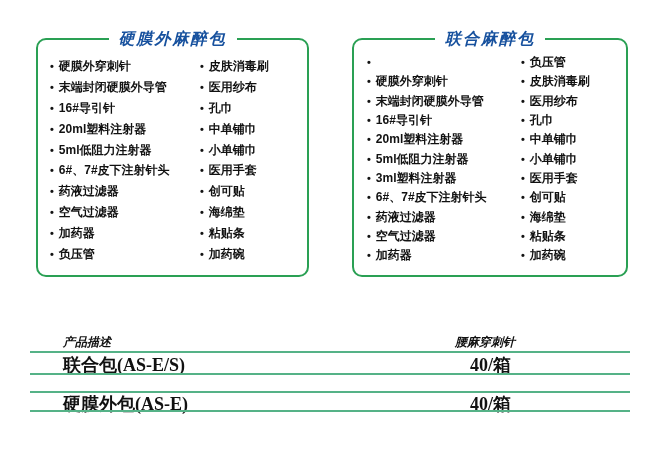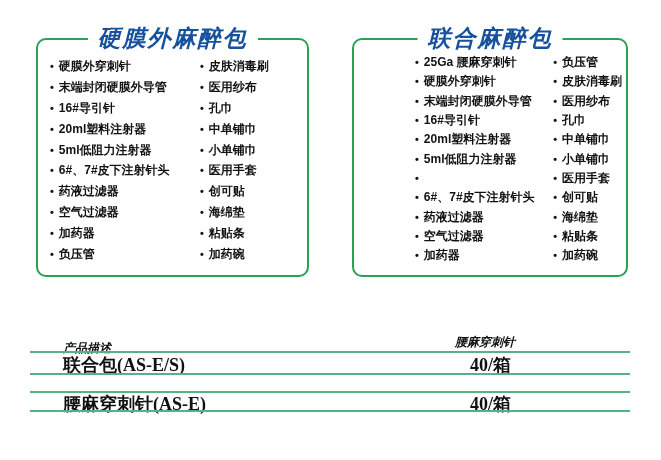--- a/index.html
+++ b/index.html
@@ -9,28 +9,28 @@
   }
   .page{position:absolute;left:0;top:0;width:661px;height:460px;background:#ffffff;}
 
   
   .panel{
     position:absolute;background:#ffffff;
     border:2px solid var(--panel-border-green,#2aa054);
     border-radius:10px;box-sizing:border-box;
   }
   .panel-a{left:36px;top:38px;width:273px;height:239px;}
-  .panel-b{left:352px;top:38px;width:276px;height:239px;padding-left:48px;}
+  .panel-b{left:352px;top:38px;width:276px;height:239px;}
   .panel-title{
     position:absolute;top:-16px;left:50%;transform:translateX(-50%);
     background:#ffffff;padding:0 10px;white-space:nowrap;
     color:var(--title-blue,#17519e);
     font-family:"Liberation Serif", serif;
     font-weight:bold;font-style:italic;
-    font-size:23px;line-height:30px;letter-spacing:2px;
+    font-size:16px;line-height:30px;letter-spacing:2px;
   }
   .cols{display:flex;}
   .panel-a .cols{padding:16px 4px 0 12px;}
   .panel-b .cols{padding:13px 4px 0 13px;}
   .col{list-style:none;margin:0;padding:0;}
   .panel-a .col-1{width:150px;}
   .panel-b .col-1{width:154px;}
   .col-2{flex:1;}
   .col li{
     display:flex;align-items:center;white-space:nowrap;
@@ -41,21 +41,21 @@
   .bullet{font-size:11px;margin-right:5px;line-height:1;}
 
   
   .product-table{position:absolute;left:30px;top:332px;width:600px;height:88px;}
   .tline{position:absolute;left:0;width:600px;height:2px;background:var(--table-line-green,#55b287);}
   .tline-1{top:19px}.tline-2{top:41px}.tline-3{top:59px}.tline-4{top:78px}
   .th{
     position:absolute;top:2px;font-weight:bold;font-style:italic;
     font-size:12px;color:var(--text-black,#111111);white-space:nowrap;
   }
-  .th-product{left:33px;margin-top:6px;}
+  .th-product{left:33px;}
   .th-qty{left:425px;}
   .td{
     position:absolute;font-family:"Liberation Serif", serif;font-weight:bold;
     font-size:18px;color:var(--text-black,#111111);white-space:nowrap;
   }
   .row-1 .td-product{top:21px;left:33px;}
   .row-1 .td-qty{top:21px;left:440px;}
   .row-2 .td-product{top:60px;left:33px;}
   .row-2 .td-qty{top:60px;left:440px;}
 </style>
@@ -153,21 +153,20 @@
         </ul>
     </div>
   </div>
 
   <div class="panel panel-b">
     <div class="panel-title">联合麻醉包</div>
     <div class="cols">
       <ul class="col col-1">
           <li>
             <span class="bullet">•</span>
-            <span>25Ga 腰麻穿刺针</span>
           </li>
           <li>
             <span class="bullet">•</span>
             <span>硬膜外穿刺针</span>
           </li>
           <li>
             <span class="bullet">•</span>
             <span>末端封闭硬膜外导管</span>
           </li>
           <li>
@@ -177,20 +176,21 @@
           <li>
             <span class="bullet">•</span>
             <span>20ml塑料注射器</span>
           </li>
           <li>
             <span class="bullet">•</span>
             <span>5ml低阻力注射器</span>
           </li>
           <li>
             <span class="bullet">•</span>
+            <span>3ml塑料注射器</span>
           </li>
           <li>
             <span class="bullet">•</span>
             <span>6#、7#皮下注射针头</span>
           </li>
           <li>
             <span class="bullet">•</span>
             <span>药液过滤器</span>
           </li>
           <li>
@@ -259,20 +259,20 @@
 
     <div class="trow row-1">
       <div class="td td-product">联合包(AS-E/S)</div>
       <div class="td td-qty">40/箱</div>
     </div>
 
     <div class="tline tline-2"></div>
     <div class="tline tline-3"></div>
 
     <div class="trow row-2">
-      <div class="td td-product">腰麻穿刺针(AS-E)</div>
+      <div class="td td-product">硬膜外包(AS-E)</div>
       <div class="td td-qty">40/箱</div>
     </div>
 
     <div class="tline tline-4"></div>
   </div>
 
 </div>
 
 </body></html>

